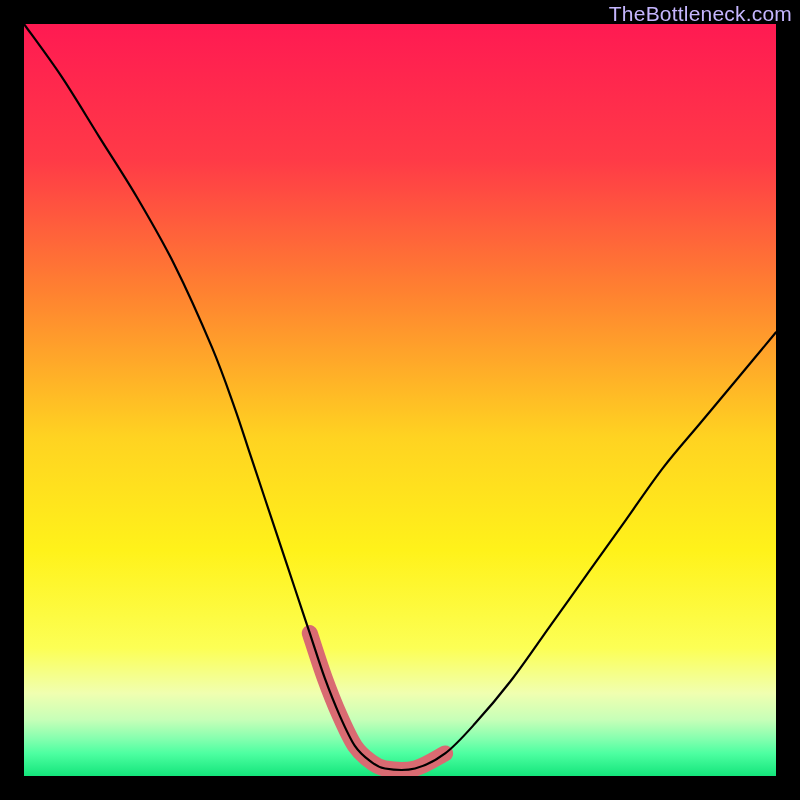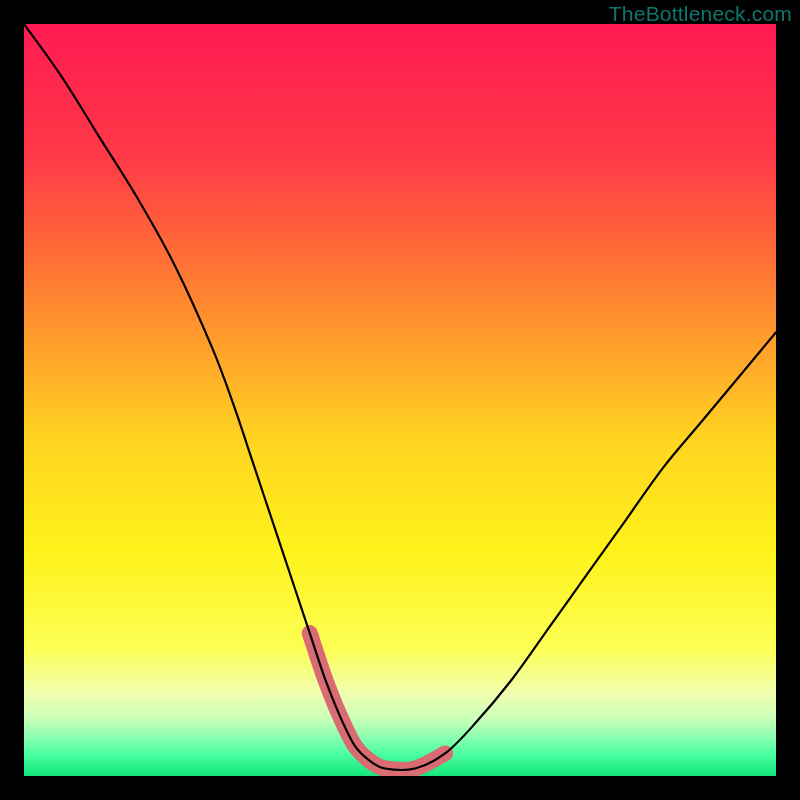--- a/index.html
+++ b/index.html
@@ -29,21 +29,21 @@
   .gradient {
     position: absolute;
     top: 0; left: 0;
     width: 100%;
     height: 100%;
   }
   .watermark {
     position: absolute;
     top: 2px;
     right: 8px;
-    color: #0f766e;
+    color: #c4b5fd;
     font-size: 21px;
     font-weight: 500;
     letter-spacing: 0.2px;
   }
   svg.curve {
     position: absolute;
     top: 0; left: 0;
     width: 100%;
     height: 100%;
   }

